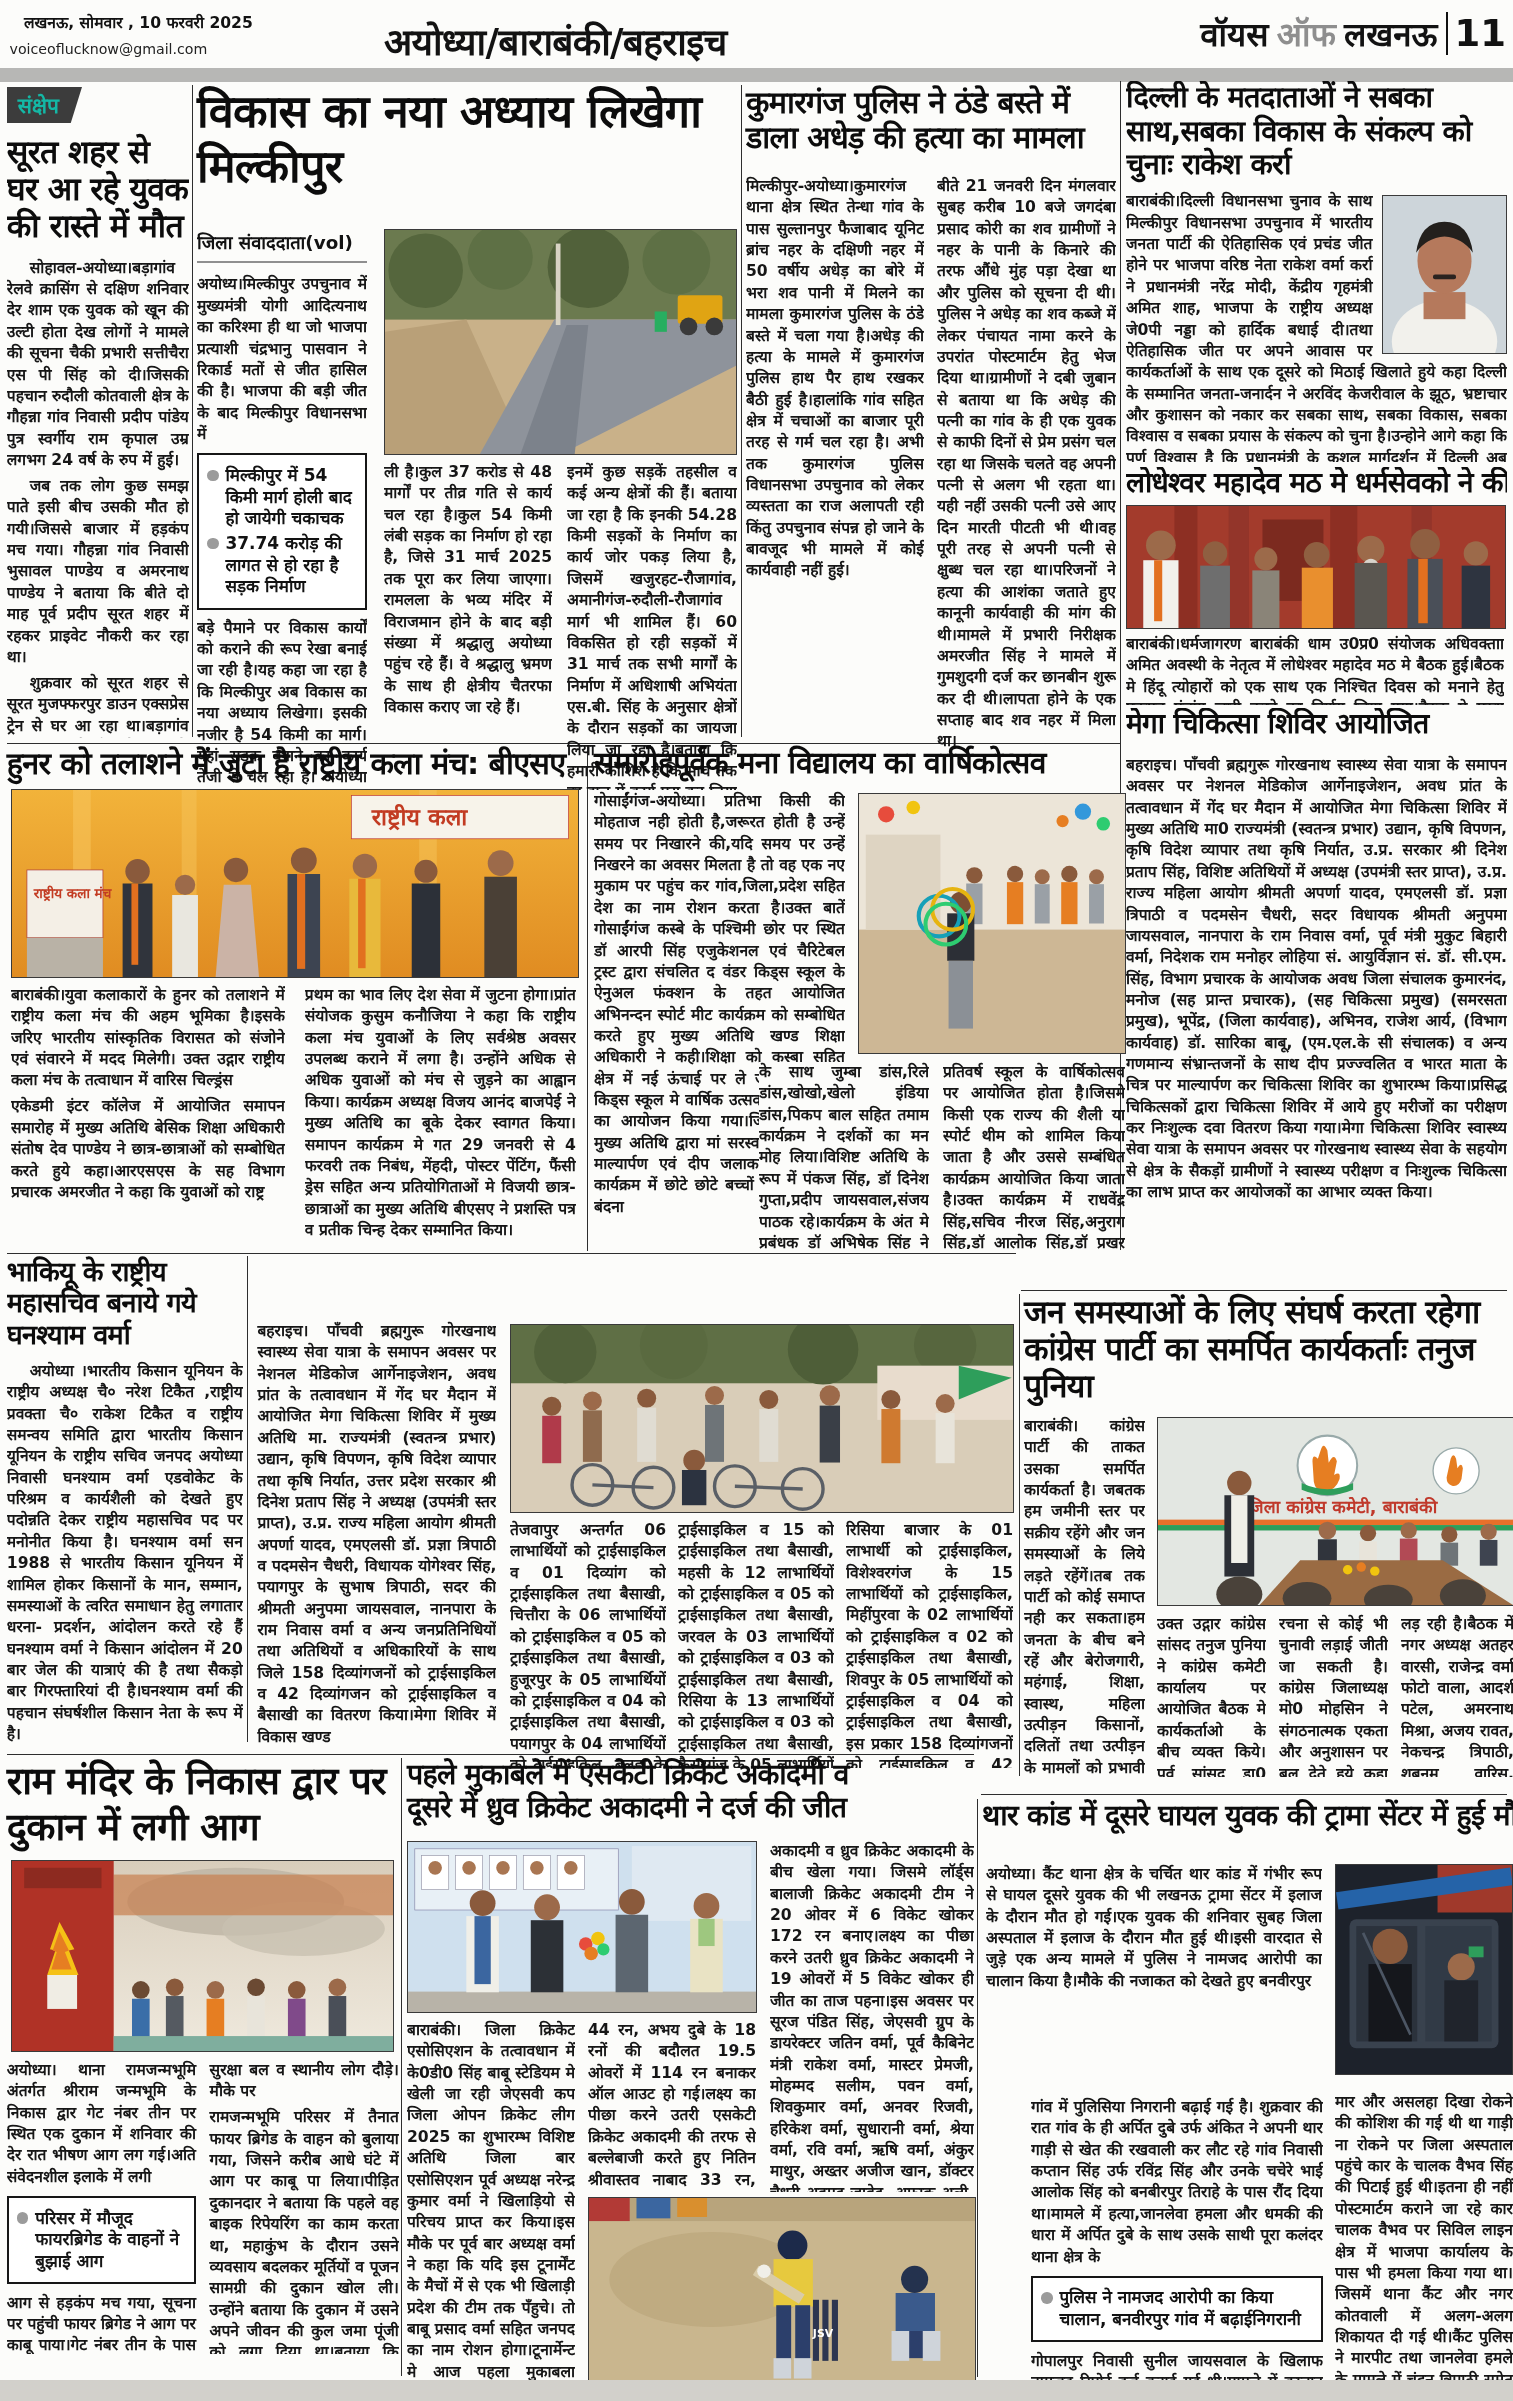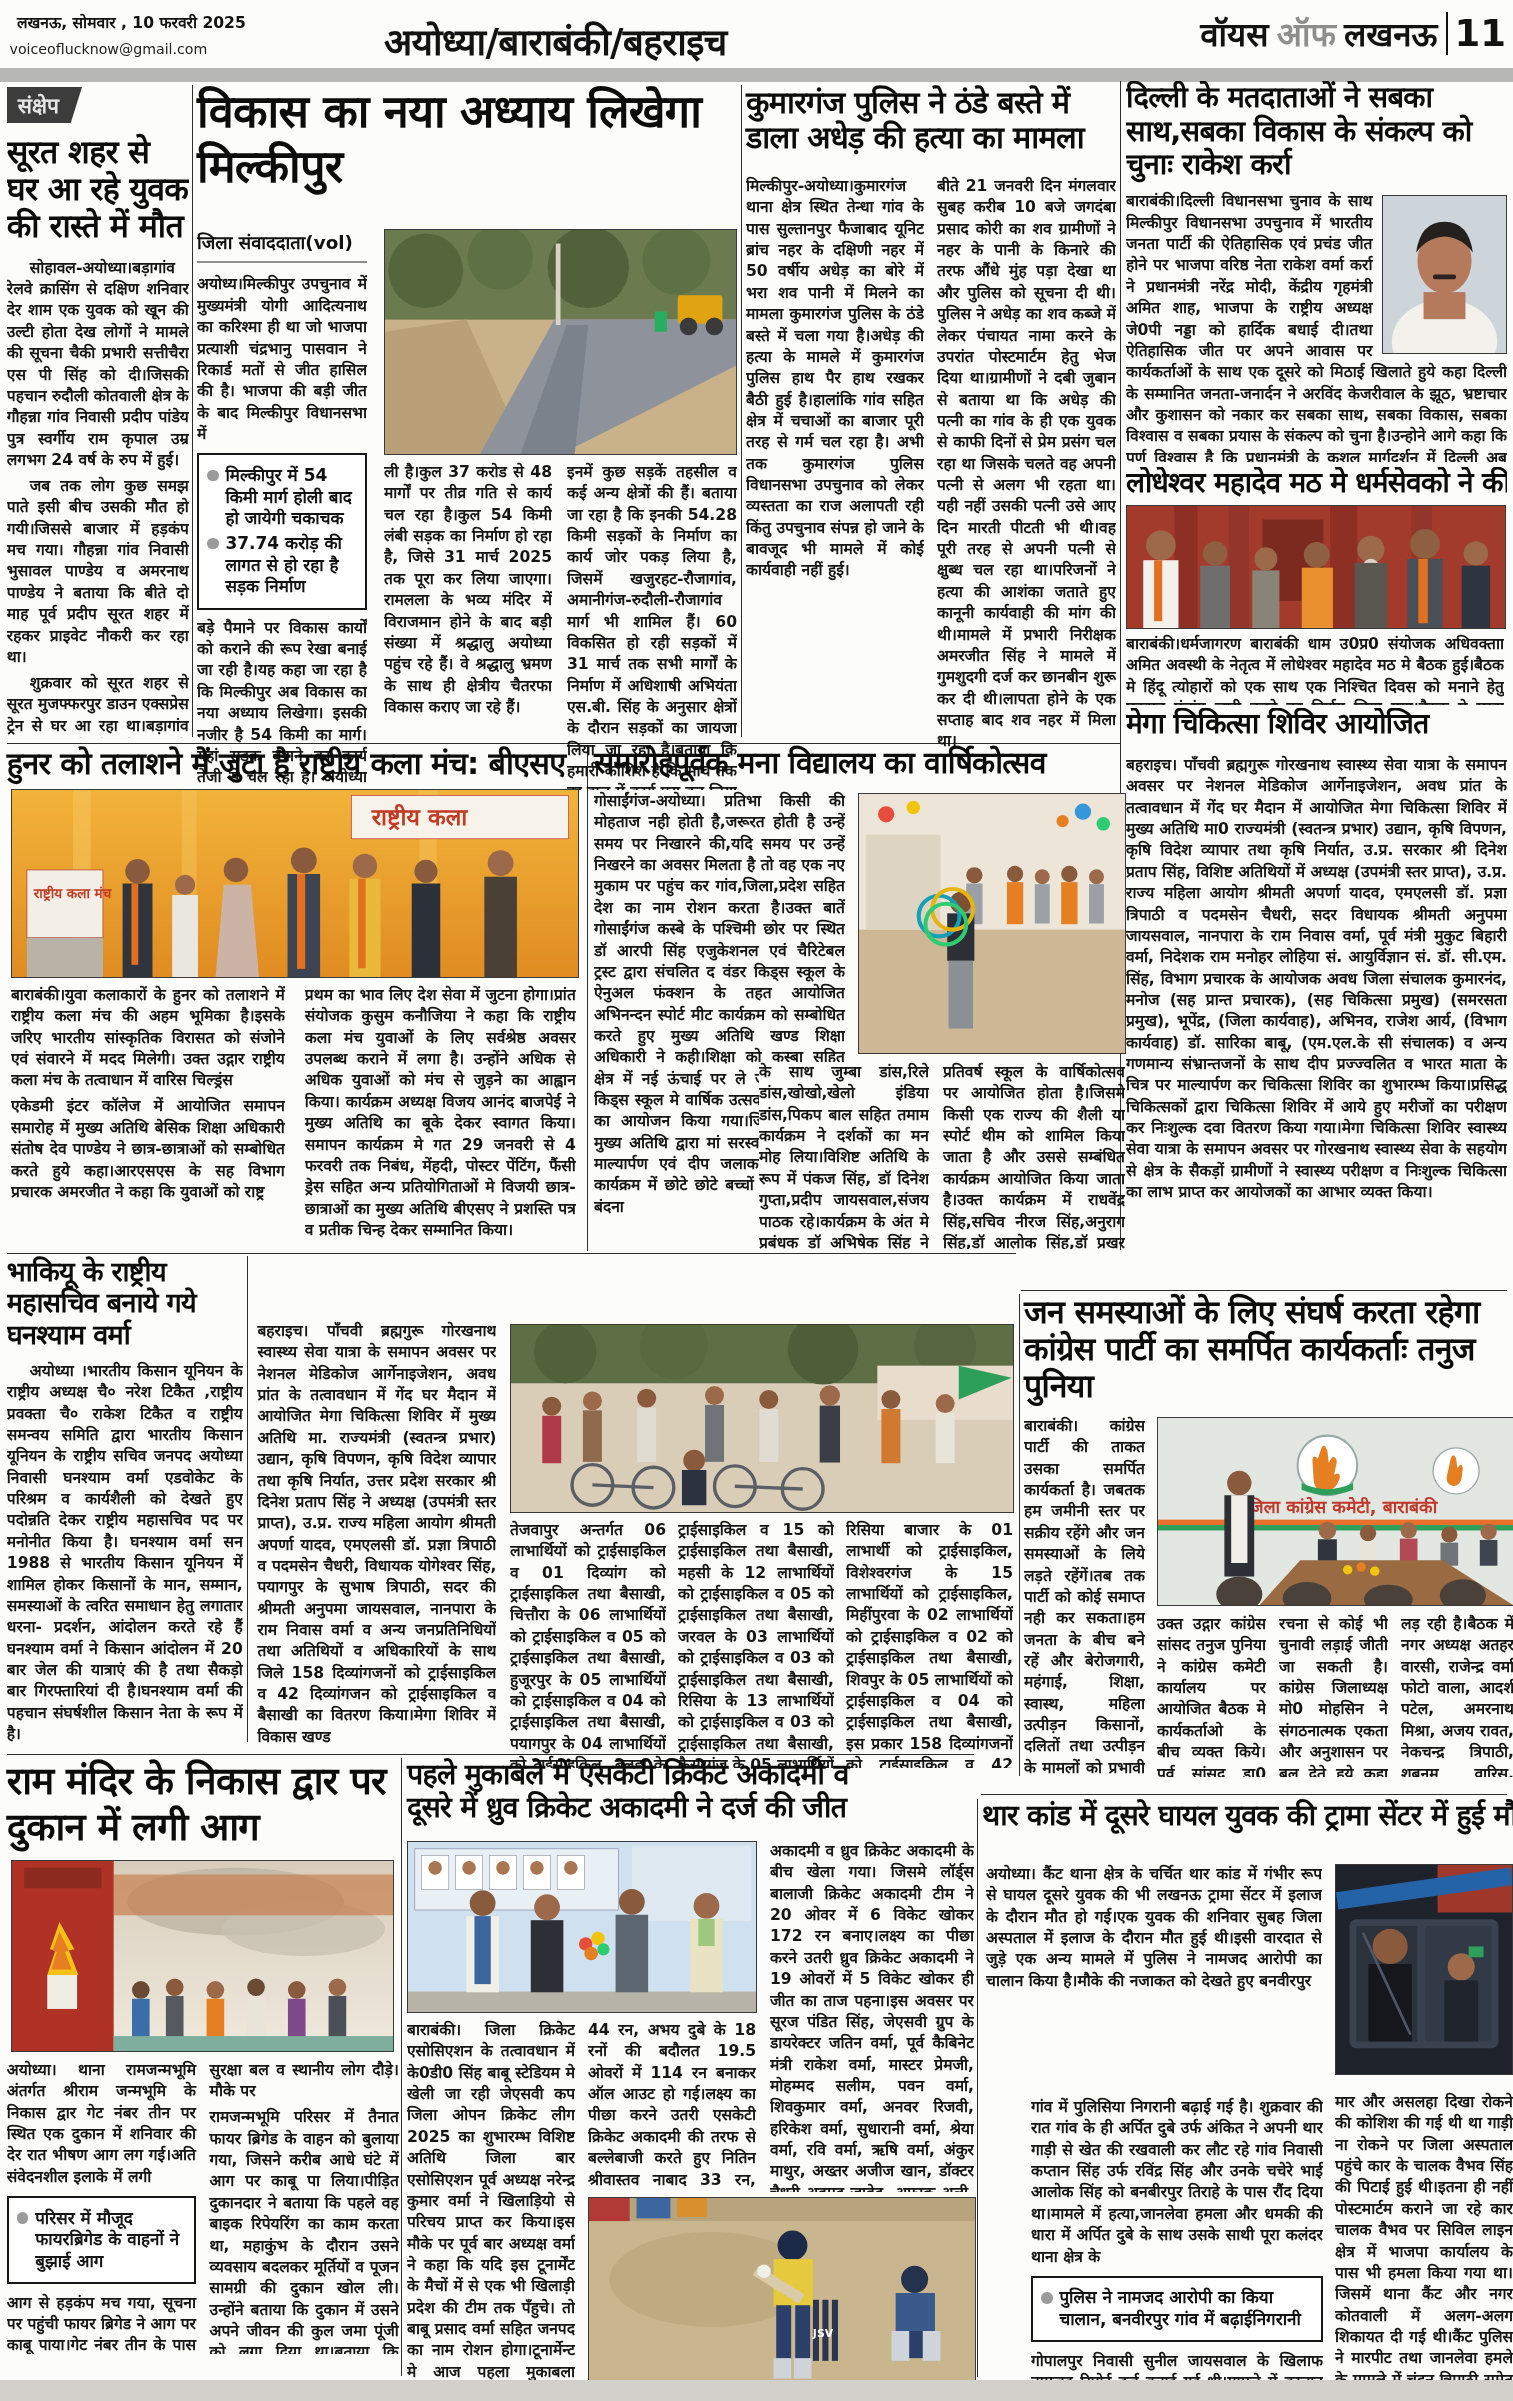--- a/index.html
+++ b/index.html
@@ -13,29 +13,29 @@
   .clip{overflow:hidden;position:absolute;}
   .byline{font-size:18.3px;font-weight:800;}
   .brule{height:2.7px;background:#8f8f8f;margin:6.8px 0 11px;}
   .bbox{border:2px solid #161616;padding:6.8px 8.1px;margin:8.1px 0;background:#fff;break-inside:avoid;}
   .bi{display:flex;gap:6.8px;font-size:17px;font-weight:800;line-height:1.28;margin:2.7px 0;text-align:left;}
   .dot{width:11.5px;height:11.5px;border-radius:50%;background:#9b9b9b;flex:0 0 auto;margin-top:4.7px;}
   .vr{position:absolute;width:1.4px;background:#2e2e2e;}
   .hrl{position:absolute;height:1.4px;background:#2e2e2e;}
   .ph{position:absolute;border:1.4px solid #3a3a3a;overflow:hidden;background:#bef264;}
   .ph svg{display:block;width:100%;height:100%;}
-  .mast-date{position:absolute;left:17px;top:11px;font-size:15.6px;font-weight:800;}
+  .mast-date{position:absolute;left:24px;top:11px;font-size:15.6px;font-weight:800;}
   .mast-mail{position:absolute;left:9.5px;top:41px;font-size:14.2px;font-weight:500;color:#222;}
   .mast-region{position:absolute;left:384px;top:15px;width:610px;font-size:37px;font-weight:800;letter-spacing:-0.7px;}
   .mast-brand{position:absolute;right:8.1px;top:11px;display:flex;align-items:center;gap:8.1px;font-size:33px;font-weight:800;}
   .mast-brand .gray{color:#8e8e8e;}
   .pagenum{border-left:2px solid #111;padding-left:6.8px;font-size:37px;}
   .graybar{position:absolute;left:0;top:68px;width:1514px;height:14.2px;background:#b7b7b5;}
   .footbar{position:absolute;left:0;top:2380px;width:1514px;height:21px;background:#d2d0cb;}
-  .label-tag{display:inline-block;background:#3c3c3c;color:#e5e5e5;font-size:21px;font-weight:800;
+  .label-tag{display:inline-block;background:#3c3c3c;color:#14b8a6;font-size:21px;font-weight:800;
              padding:4.1px 23px 4.1px 11px;clip-path:polygon(0 0,100% 0,85% 100%,0 100%);}
   .cols2{column-count:2;column-gap:13.6px;}
 </style>
 </head>
 <body>
 
 <div class="page">
 
   <header>
     <div class="mast-date">लखनऊ, सोमवार , 10 फरवरी 2025</div>

